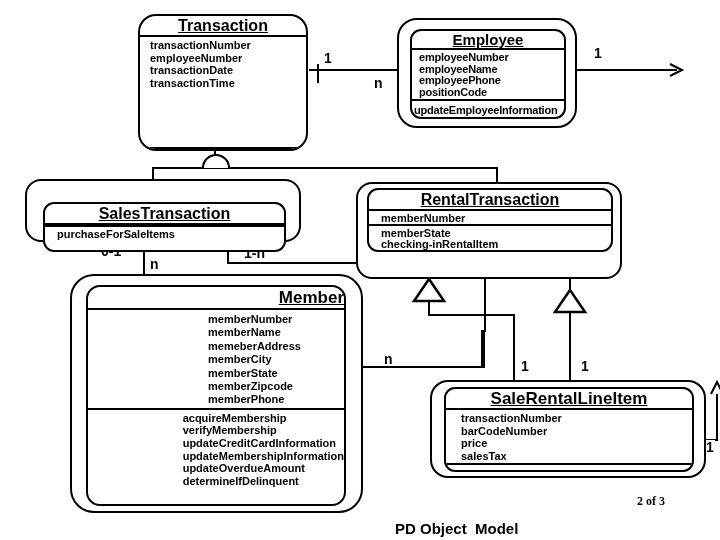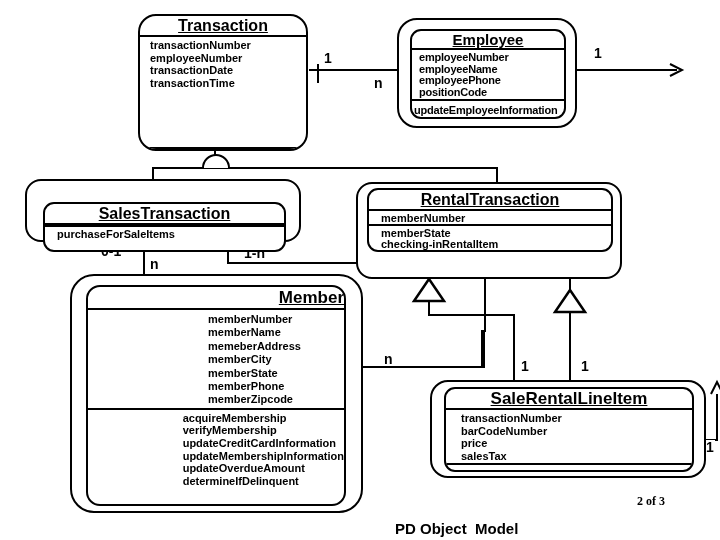--- a/index.html
+++ b/index.html
@@ -180,22 +180,22 @@
     <div class="inner" id="member-inner">
       <div class="cls-title">Member</div>
       <div class="hr"></div>
       <div class="mem-cols grow">
         <div class="mem-col-left">
             <div>memberNumber</div>
             <div>memberName</div>
             <div>memeberAddress</div>
             <div>memberCity</div>
             <div>memberState</div>
+            <div>memberZipcode</div>
             <div>memberPhone</div>
-            <div>memberZipcode</div>
           </div>
       </div>
       <div class="hr"></div>
       <div class="rows">
           <div>acquireMembership</div>
           <div>verifyMembership</div>
           <div>updateCreditCardInformation</div>
           <div>updateMembershipInformation</div>
           <div>updateOverdueAmount</div>
           <div>determineIfDelinquent</div>

